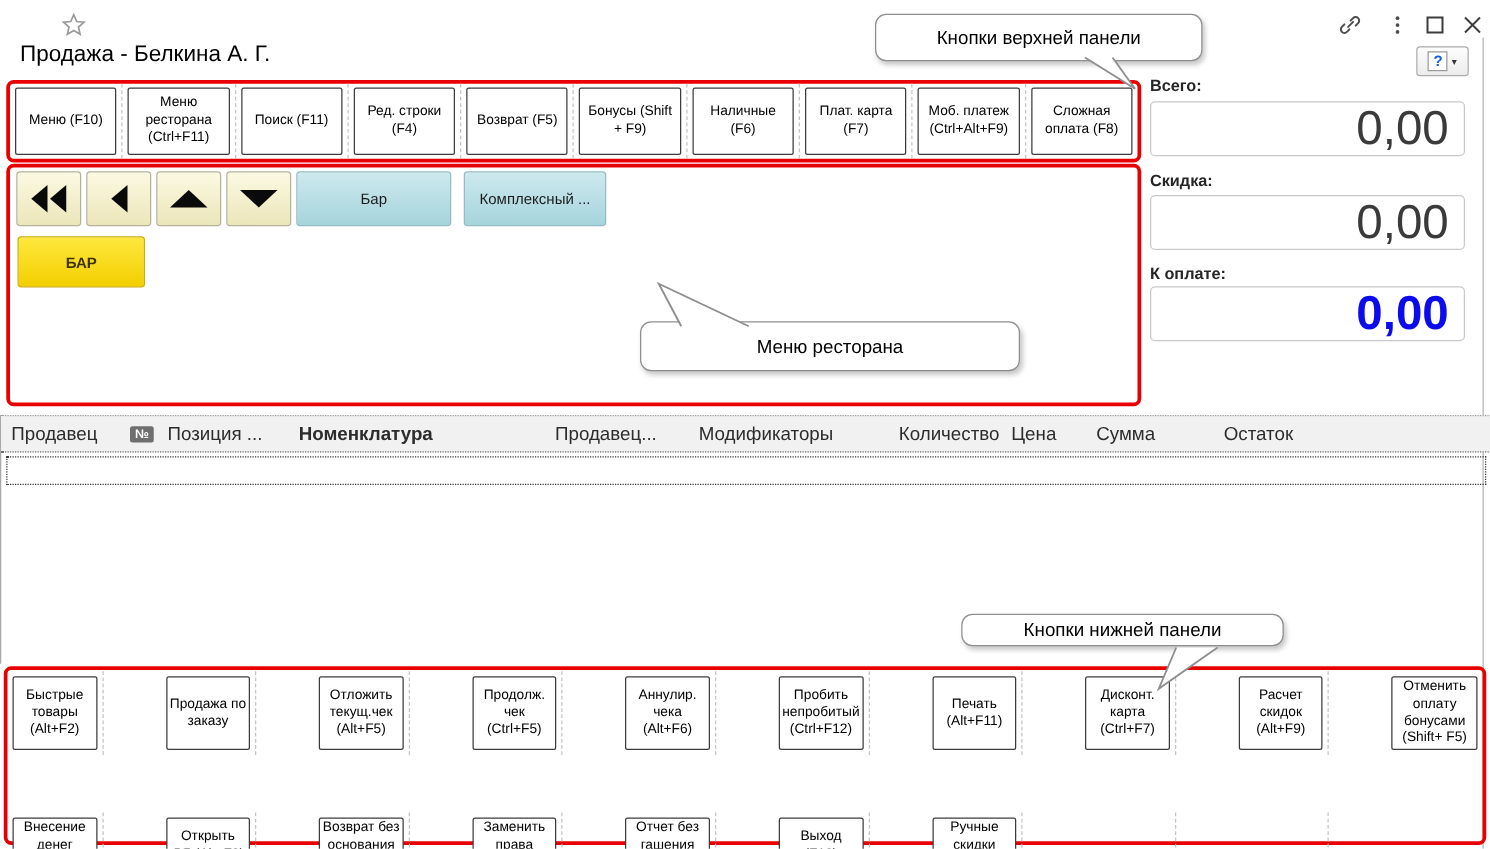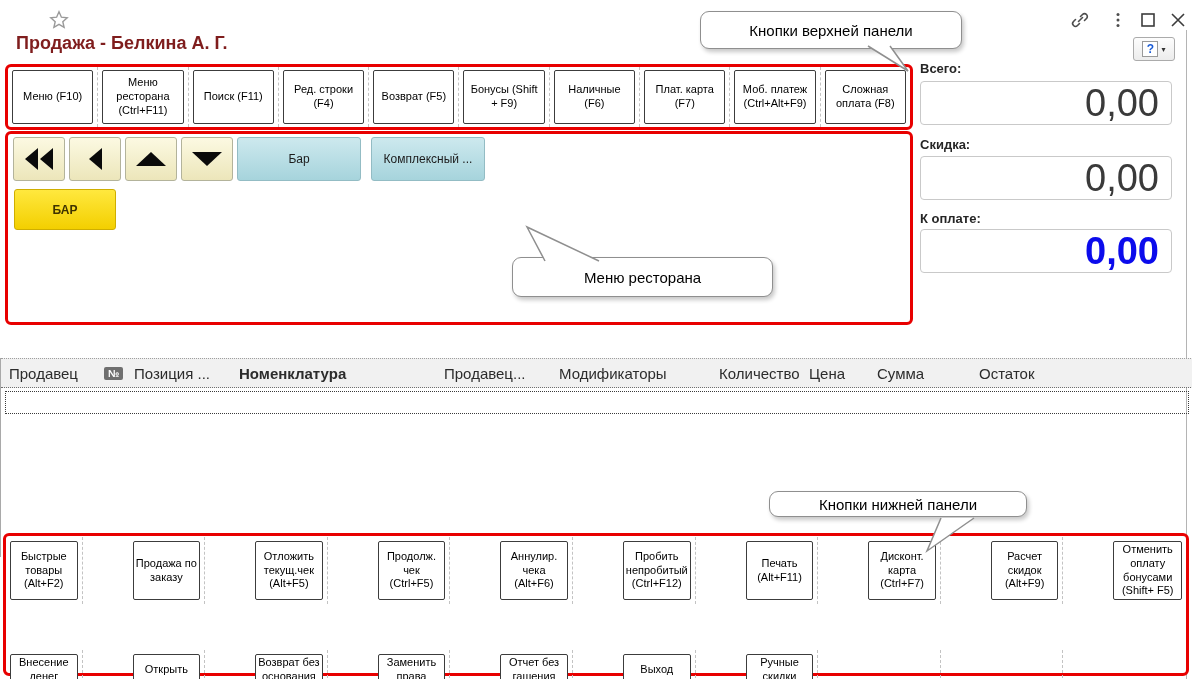--- a/index.html
+++ b/index.html
@@ -8,21 +8,21 @@
   #app { position:relative; width:1192px; height:679px; background:#fff; }
 
   
   .chrome-icon { position:absolute; top:8px; width:24px; height:24px; display:flex; align-items:center; justify-content:center; cursor:pointer; color:#4d4d4d; }
   #star-btn { left:47px; }
   #link-btn { left:1068px; }
   #dots-btn { left:1106px; }
   #max-btn  { left:1136px; }
   #close-btn{ left:1166px; }
 
-  #page-title { position:absolute; left:16px; top:33px; font-size:18px; font-weight:bold; color:#7f1d1d; }
+  #page-title { position:absolute; left:16px; top:33px; font-size:18px; font-weight:normal; color:#000000; }
 
   #help-btn { position:absolute; left:1133px; top:37px; width:42px; height:24px; background:linear-gradient(#fdfdfd,#ececec); border:1px solid #ababab; border-radius:3px; display:flex; align-items:center; justify-content:center; gap:3px; cursor:pointer; }
   #help-btn .qbox { width:16px; height:16px; border:1px solid #9a9a9a; background:#fff; color:#1a5bd6; font-weight:bold; font-size:12px; display:flex; align-items:center; justify-content:center; }
   #help-btn .caret { font-size:8px; color:#333; }
 
   #right-divider { position:absolute; left:1186px; top:30px; width:1px; height:649px; background:#b4b4b4; }
 
   
   .red-frame { position:absolute; border:3px solid #e80000; border-radius:6px; }
   #top-panel-frame  { left:5px;  top:64px;  width:908px; height:66px; }
@@ -45,35 +45,35 @@
 
   
   .total-label { position:absolute; left:920px; font-size:13px; font-weight:bold; color:#262626; }
   .total-box { position:absolute; left:920px; width:252px; height:44px; border:1px solid #c9c9c9; border-radius:4px; background:#fff; display:flex; align-items:center; justify-content:flex-end; padding-right:12px; font-size:38px; color:#3a3a3a; }
   #total-1-label { top:61px; }  #total-1-box { top:81px; }
   #total-2-label { top:137px; } #total-2-box { top:156px; }
   #total-3-label { top:211px; } #total-3-box { top:229px; }
   #total-3-box .val { color:#0b0bec; font-weight:bold; }
 
   
-  #items-table { position:absolute; left:0; top:332px; width:1128px; height:199px; border-left:1px solid #a9a9a9;margin-top:26px; }
+  #items-table { position:absolute; left:0; top:332px; width:1128px; height:199px; border-left:1px solid #a9a9a9; }
   #items-header { position:absolute; left:0; top:0; width:1192px; height:30px; background:#f1f1f1; border-top:1px dotted #9f9f9f; border-bottom:1px dotted #6f6f6f; display:flex; }
   .th { display:flex; align-items:center; padding-left:8px; font-size:15px; color:#2c2c2c; overflow:hidden; white-space:nowrap; cursor:pointer; }
   .badge { background:#6f6f6f; color:#fff; font-size:10px; font-weight:bold; padding:1px 4px; border-radius:2px; }
   #empty-row { position:absolute; left:4px; top:33px; width:1184px; height:23px; border:1px dotted #3a3a3a; cursor:pointer; }
 
   
   #bottom-grid { position:absolute; left:6px; top:537px; width:1180px; height:135px; display:grid; grid-template-columns:repeat(10,1fr); grid-template-rows:1fr 1fr;gap:46px; }
   .bp-cell { padding:4px; border-right:1px dashed #c3c3c3; display:flex; }
   .bp-cell.last { border-right:none; }
 
   
   .callout { position:absolute; background:#fff; border:1.5px solid #8f8f8f; border-radius:9px; box-shadow:2px 3px 4px rgba(0,0,0,0.22); display:flex; align-items:center; justify-content:center; font-size:15px; color:#000000; z-index:20; }
   #callout-top    { left:700px; top:11px;  width:262px; height:38px; }
-  #callout-menu   { left:512px; top:257px; width:261px; height:40px; }
+  #callout-menu   { left:512px; top:257px; width:304px; height:40px; }
   #callout-bottom { left:769px; top:491px; width:258px; height:26px; }
   .tail { position:absolute; z-index:21; pointer-events:none; }
   #tail-top    { left:860px; top:45px; }
   #tail-menu   { left:513px; top:222px; }
   #tail-bottom { left:913px; top:514px; }
 </style>
 </head>
 <body>
 
 <div id="app">

